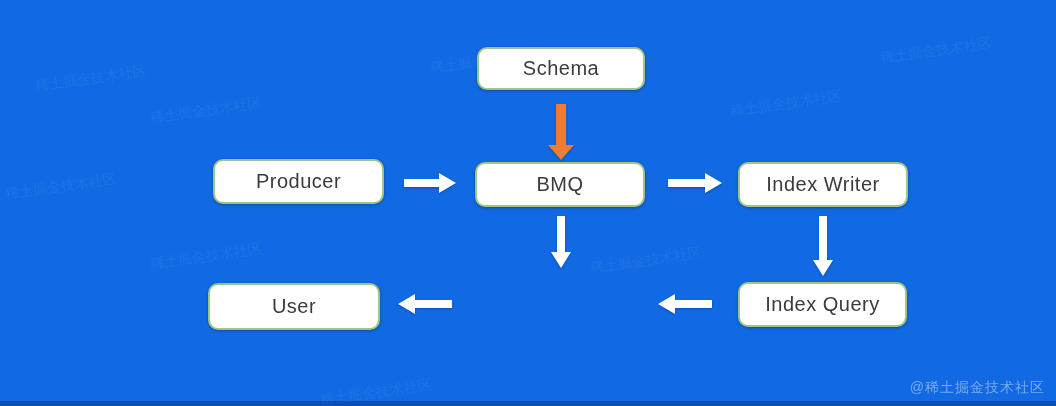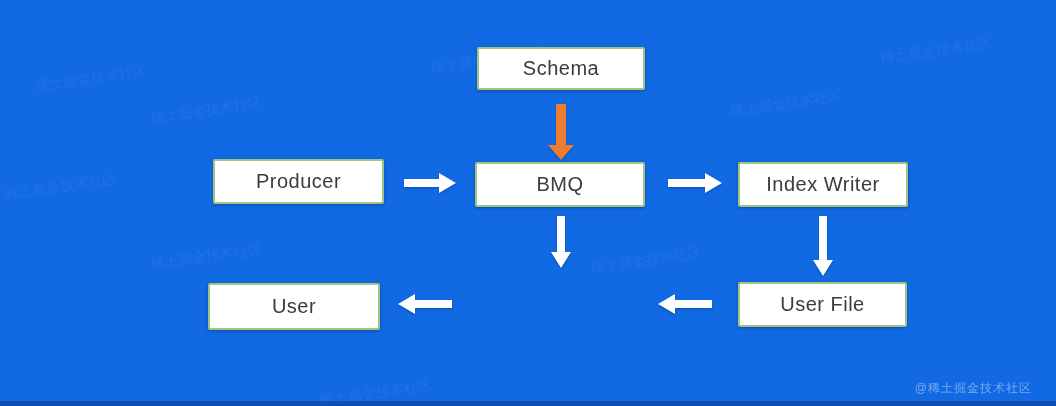--- a/index.html
+++ b/index.html
@@ -13,21 +13,21 @@
     position:absolute;inset:0;
   }
   .bottom-shade{
     position:absolute;left:0;right:0;bottom:0;height:5px;
     background:rgba(5,30,90,0.35);
   }
   .node{
     position:absolute;
     background:#ffffff;
     border:2px solid #9fc582;
-    border-radius:2px;
+    border-radius:10px;
     box-shadow:0 1px 3px rgba(0,0,0,0.28);
     display:flex;align-items:center;justify-content:center;
     color:#3b3b3b;
     font-size:20px;
     letter-spacing:0.5px;
     box-sizing:border-box;
   }
   .arrow-layer{
     position:absolute;inset:0;
     pointer-events:none;
@@ -39,23 +39,23 @@
     position:absolute;
     color:#ffffff;
     opacity:0.06;
     font-size:14px;
     white-space:nowrap;
     transform:rotate(-8deg);
     pointer-events:none;
   }
   .wm-main{
     position:absolute;
-    right:24px;bottom:9px;
+    right:11px;bottom:9px;
     color:rgba(205,221,248,0.55);
-    font-size:12px;
+    font-size:14px;
     letter-spacing:1px;
     white-space:nowrap;
   }
 </style>
 </head>
 <body>
 
 <div class="canvas">
   <div class="bg" style="background:#1169E3;"></div>
 
@@ -95,19 +95,19 @@
   <div class="node" style="left:738px;top:162px;width:170px;height:45px;">
     <span>Index Writer</span>
   </div>
 
   <div class="node" style="left:208px;top:283px;width:172px;height:47px;">
     <span>User</span>
   </div>
 
 
   <div class="node" style="left:738px;top:282px;width:169px;height:45px;">
-    <span>User File</span>
+    <span>Index Query</span>
   </div>
 
   <span class="wm-main">@稀土掘金技术社区</span>
 
   <div class="bottom-shade"></div>
 </div>
 
 </body></html>

